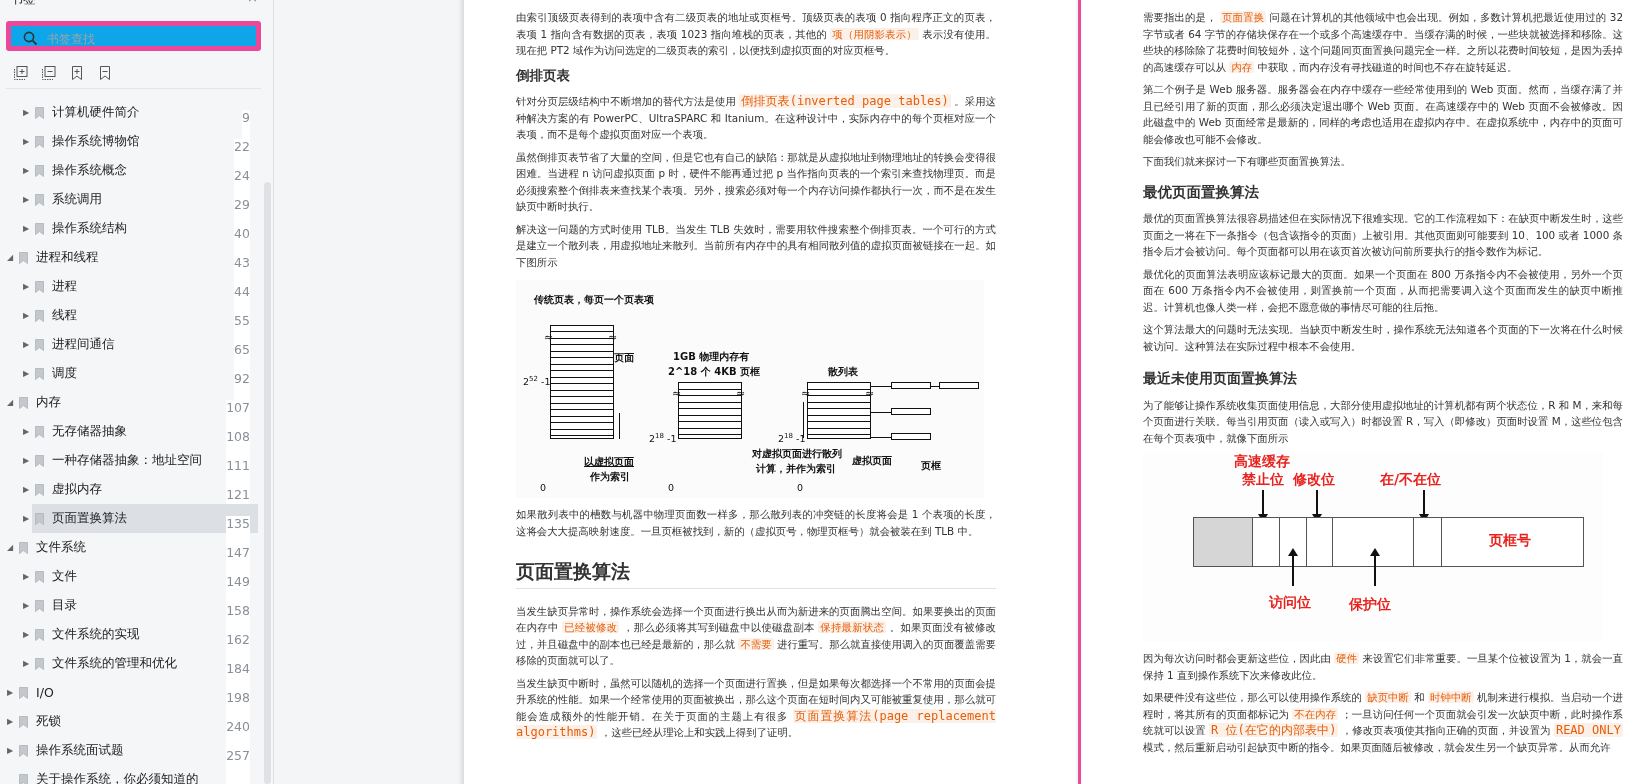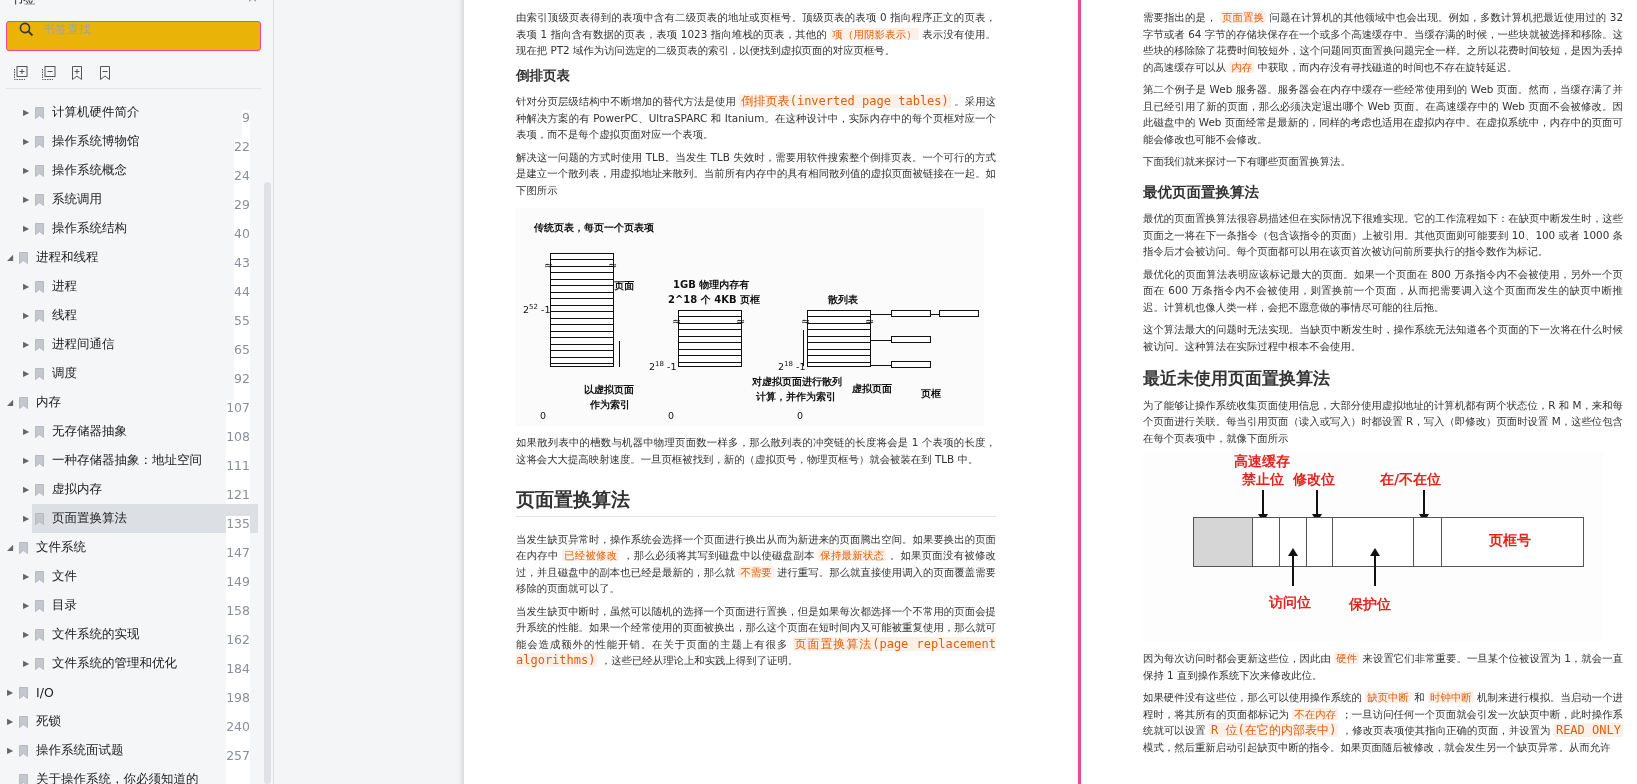--- a/index.html
+++ b/index.html
@@ -4,21 +4,21 @@
 <style>
   * { box-sizing: border-box; margin: 0; padding: 0; }
   html, body { width: 1637px; height: 784px; overflow: hidden; background: #f4f5f7; font-family: "DejaVu Sans", "Liberation Sans", sans-serif; }
   .app { position: relative; width: 1637px; height: 784px; }
 
   
   .sidebar { position: absolute; left: 0; top: 0; width: 274px; height: 784px; background: #f5f6f8; border-right: 1px solid #dcdee2; overflow: hidden; }
   .sb-header { position: absolute; left: 8px; top: -10px; height: 20px; width: 258px; font-size: 13px; color: #333; }
   .sb-header .title { position: absolute; left: 2px; top: 0; }
   .sb-header .close { position: absolute; right: 8px; top: 0; color: #888; font-size: 13px; }
-  .search { position: absolute; left: 6px; top: 21px; width: 255px; height: 30px; border: 1px solid #ec4899; border-radius: 3px; background: #eab308; display: flex; align-items: flex-start; }
+  .search { position: absolute; left: 6px; top: 21px; width: 255px; height: 30px; border: 5px solid #ec4899; border-radius: 3px; background: #0ea5e9; display: flex; align-items: flex-end; }
   .search svg { margin-left: 12px; }
   .search input { border: none; background: transparent; outline: none; margin-left: 9px; font-size: 12px; color: #333; width: 200px; font-family: "DejaVu Sans", sans-serif; }
   .search input::placeholder { color: #a0a3a8; }
   .tools { position: absolute; left: 12px; top: 64px; height: 20px; display: flex; gap: 10px; }
   .tools .tool { width: 18px; height: 18px; display: flex; align-items: center; justify-content: center; }
   .sb-divider { position: absolute; left: 6px; top: 88px; width: 255px; height: 1px; background: #e3e5e8; }
   .tree { position: absolute; left: 0; top: 98px; width: 258px; }
   .tree-item { position: relative; height: 29px; display: flex; align-items: center; font-size: 12.5px; color: #222; }
   .tree-item.selected .sel-bg { position: absolute; left: 32px; top: 0; width: 226px; height: 29px; background: #dcdfe4; }
   .tree-item .arrow { position: relative; width: 8px; height: 8px; margin-right: 4px; color: #666; font-size: 8px; line-height: 8px; }
@@ -315,32 +315,33 @@
 
   <main class="viewer">
     <div class="page-shadow" style="left:174px;"></div>
 
     <section class="page page1">
       <div class="content p1c" style="top:9px;">
         <p class="para"><span>由索引顶级页表得到的表项中含有二级页表的地址或页框号。顶级页表的表项 0 指向程序正文的页表，表项 1 指向含有数据的页表，表项 1023 指向堆栈的页表，其他的 </span><span class="hl">项（用阴影表示）</span><span> 表示没有使用。现在把 PT2 域作为访问选定的二级页表的索引，以便找到虚拟页面的对应页框号。</span></p>
 
         <h3 class="sub">倒排页表</h3>
         <p class="para"><span>针对分页层级结构中不断增加的替代方法是使用 </span><span class="hl mono">倒排页表(inverted page tables)</span><span> 。采用这种解决方案的有 PowerPC、UltraSPARC 和 Itanium。在这种设计中，实际内存中的每个页框对应一个表项，而不是每个虚拟页面对应一个表项。</span></p>
+        <p class="para">虽然倒排页表节省了大量的空间，但是它也有自己的缺陷：那就是从虚拟地址到物理地址的转换会变得很困难。当进程 n 访问虚拟页面 p 时，硬件不能再通过把 p 当作指向页表的一个索引来查找物理页。而是必须搜索整个倒排表来查找某个表项。另外，搜索必须对每一个内存访问操作都执行一次，而不是在发生缺页中断时执行。</p>
         <p class="para">解决这一问题的方式时使用 TLB。当发生 TLB 失效时，需要用软件搜索整个倒排页表。一个可行的方式是建立一个散列表，用虚拟地址来散列。当前所有内存中的具有相同散列值的虚拟页面被链接在一起。如下图所示</p>
 
         <div class="fig1">
           <div class="t" style="left:18px; top:12px;">传统页表，每页一个页表项</div>
           <div class="t" style="left:42px; top:27px;margin-top:43px;">共 2^52 个页面</div>
           <div class="n" style="left:7px; top:43px;"><span>2</span><sup style="font-size:7px">52</sup><span> -1</span></div>
           <div class="tbl" style="left:34px; top:45px; width:64px; height:114px;"></div>
           <div class="squig" style="left:28px; top:50px;">≈</div>
           <div class="squig" style="left:92px; top:50px;">≈</div>
           <div class="n" style="left:24px; top:152px;">0</div>
           <div class="vline" style="left:103px; top:133px; height:26px;"></div>
-          <div class="t" style="left:68px; top:174px; font-weight:bold;">以虚拟页面</div>
+          <div class="t" style="left:68px; top:174px; font-weight:bold;text-decoration:underline;">以虚拟页面</div>
           <div class="t" style="left:74px; top:189px;">作为索引</div>
 
           <div class="t" style="left:157px; top:69px;">1GB 物理内存有</div>
           <div class="t" style="left:152px; top:84px;">2^18 个 4KB 页框</div>
           <div class="n" style="left:133px; top:100px;"><span>2</span><sup style="font-size:7px">18</sup><span> -1</span></div>
           <div class="tbl" style="left:162px; top:102px; width:64px; height:57px;"></div>
           <div class="squig" style="left:156px; top:106px;">≈</div>
           <div class="squig" style="left:220px; top:106px;">≈</div>
           <div class="n" style="left:152px; top:152px;">0</div>
 
@@ -379,21 +380,21 @@
       <div class="content p2c" style="top:9px;">
         <p class="para"><span>需要指出的是， </span><span class="hl">页面置换</span><span> 问题在计算机的其他领域中也会出现。例如，多数计算机把最近使用过的 32 字节或者 64 字节的存储块保存在一个或多个高速缓存中。当缓存满的时候，一些块就被选择和移除。这些块的移除除了花费时间较短外，这个问题同页面置换问题完全一样。之所以花费时间较短，是因为丢掉的高速缓存可以从 </span><span class="hl">内存</span><span> 中获取，而内存没有寻找磁道的时间也不存在旋转延迟。</span></p>
         <p class="para">第二个例子是 Web 服务器。服务器会在内存中缓存一些经常使用到的 Web 页面。然而，当缓存满了并且已经引用了新的页面，那么必须决定退出哪个 Web 页面。在高速缓存中的 Web 页面不会被修改。因此磁盘中的 Web 页面经常是最新的，同样的考虑也适用在虚拟内存中。在虚拟系统中，内存中的页面可能会修改也可能不会修改。</p>
         <p class="para">下面我们就来探讨一下有哪些页面置换算法。</p>
 
         <h3 class="sub" style="font-size:14.5px; margin-top:14px;">最优页面置换算法</h3>
         <p class="para">最优的页面置换算法很容易描述但在实际情况下很难实现。它的工作流程如下：在缺页中断发生时，这些页面之一将在下一条指令（包含该指令的页面）上被引用。其他页面则可能要到 10、100 或者 1000 条指令后才会被访问。每个页面都可以用在该页首次被访问前所要执行的指令数作为标记。</p>
         <p class="para">最优化的页面算法表明应该标记最大的页面。如果一个页面在 800 万条指令内不会被使用，另外一个页面在 600 万条指令内不会被使用，则置换前一个页面，从而把需要调入这个页面而发生的缺页中断推迟。计算机也像人类一样，会把不愿意做的事情尽可能的往后拖。</p>
         <p class="para">这个算法最大的问题时无法实现。当缺页中断发生时，操作系统无法知道各个页面的下一次将在什么时候被访问。这种算法在实际过程中根本不会使用。</p>
 
-        <h3 class="sub" style="font-size:17px; margin-top:16px;">最近未使用页面置换算法</h3>
+        <h3 class="sub" style="font-size:14px; margin-top:16px;">最近未使用页面置换算法</h3>
         <p class="para">为了能够让操作系统收集页面使用信息，大部分使用虚拟地址的计算机都有两个状态位，R 和 M，来和每个页面进行关联。每当引用页面（读入或写入）时都设置 R，写入（即修改）页面时设置 M，这些位包含在每个页表项中，就像下面所示</p>
 
         <div class="fig2">
           <div class="rl" style="left:91px; top:1px;">高速缓存</div>
           <div class="rl" style="left:99px; top:19px;">禁止位</div>
           <div class="rl" style="left:150px; top:19px;">修改位</div>
           <div class="rl" style="left:237px; top:19px;">在/不在位</div>
 
           <div class="arrowdn" style="left:119px; top:38px; height:30px;"></div>
           <div class="arrowdn" style="left:173px; top:38px; height:30px;"></div>

